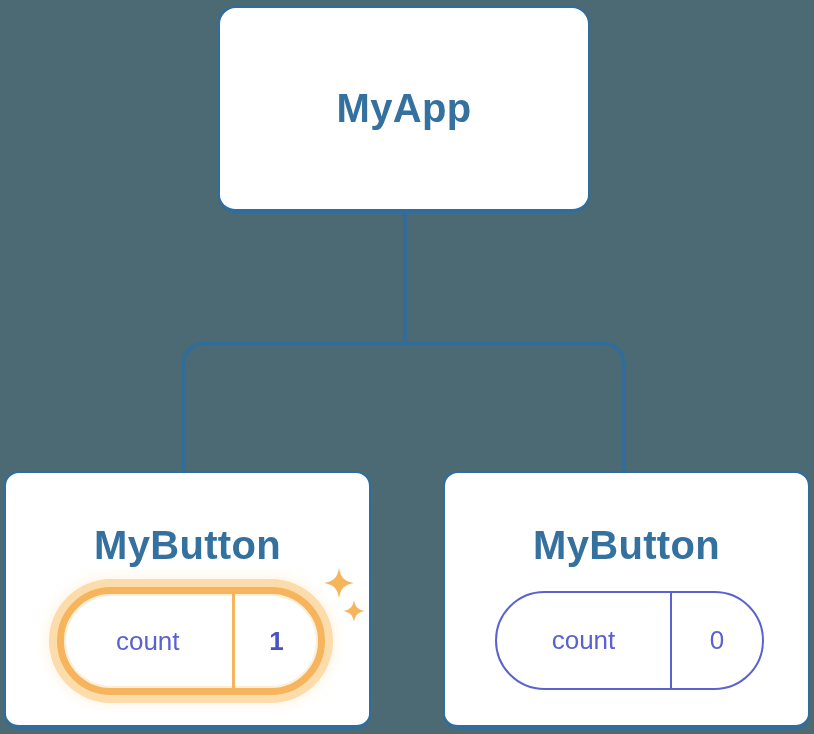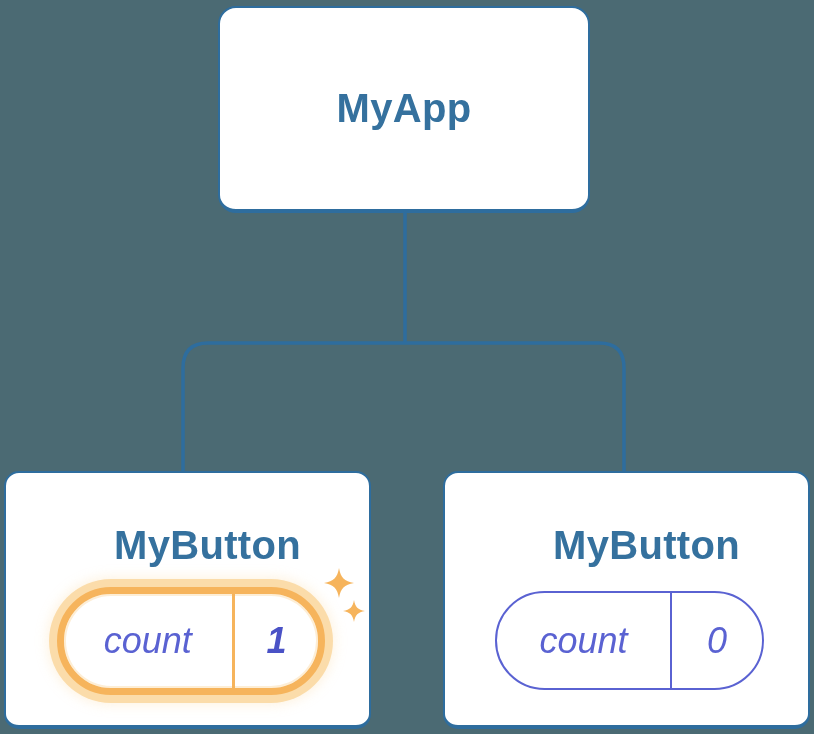--- a/index.html
+++ b/index.html
@@ -41,37 +41,35 @@
   }
   .card-child {
     top: 471px; width: 367px; height: 258px;
     border-radius: 15px;
   }
   .card-child-left  { left: 4px; }
   .card-child-right { left: 443px; }
   .card-child .card-title {
     position: absolute; top: 50px; left: 0; width: 100%;
     text-align: center;
-    padding-left: 20px;
   }
 
   
   .pill {
     position: absolute;
     box-sizing: border-box;
     background: var(--card-bg);
     display: flex;
     align-items: stretch;
     overflow: hidden;
   }
   .pill .state-key, .pill .state-value {
     display: flex; align-items: center; justify-content: center;
     color: var(--indigo);
-    font-size: 36px;
-    font-style: italic;
+    font-size: 26px;
   }
   .pill .state-key { flex: 1; }
 
   .pill-highlight {
     left: 51px; top: 114px; width: 268px; height: 108px;
     border: 7px solid var(--orange);
     border-radius: 60px;
     box-shadow: 0 0 0 8px var(--orange-halo),
                 0 0 12px 10px rgba(251, 220, 170, 0.35),
                 inset 0 0 0 2px rgba(253, 236, 210, 0.9);

